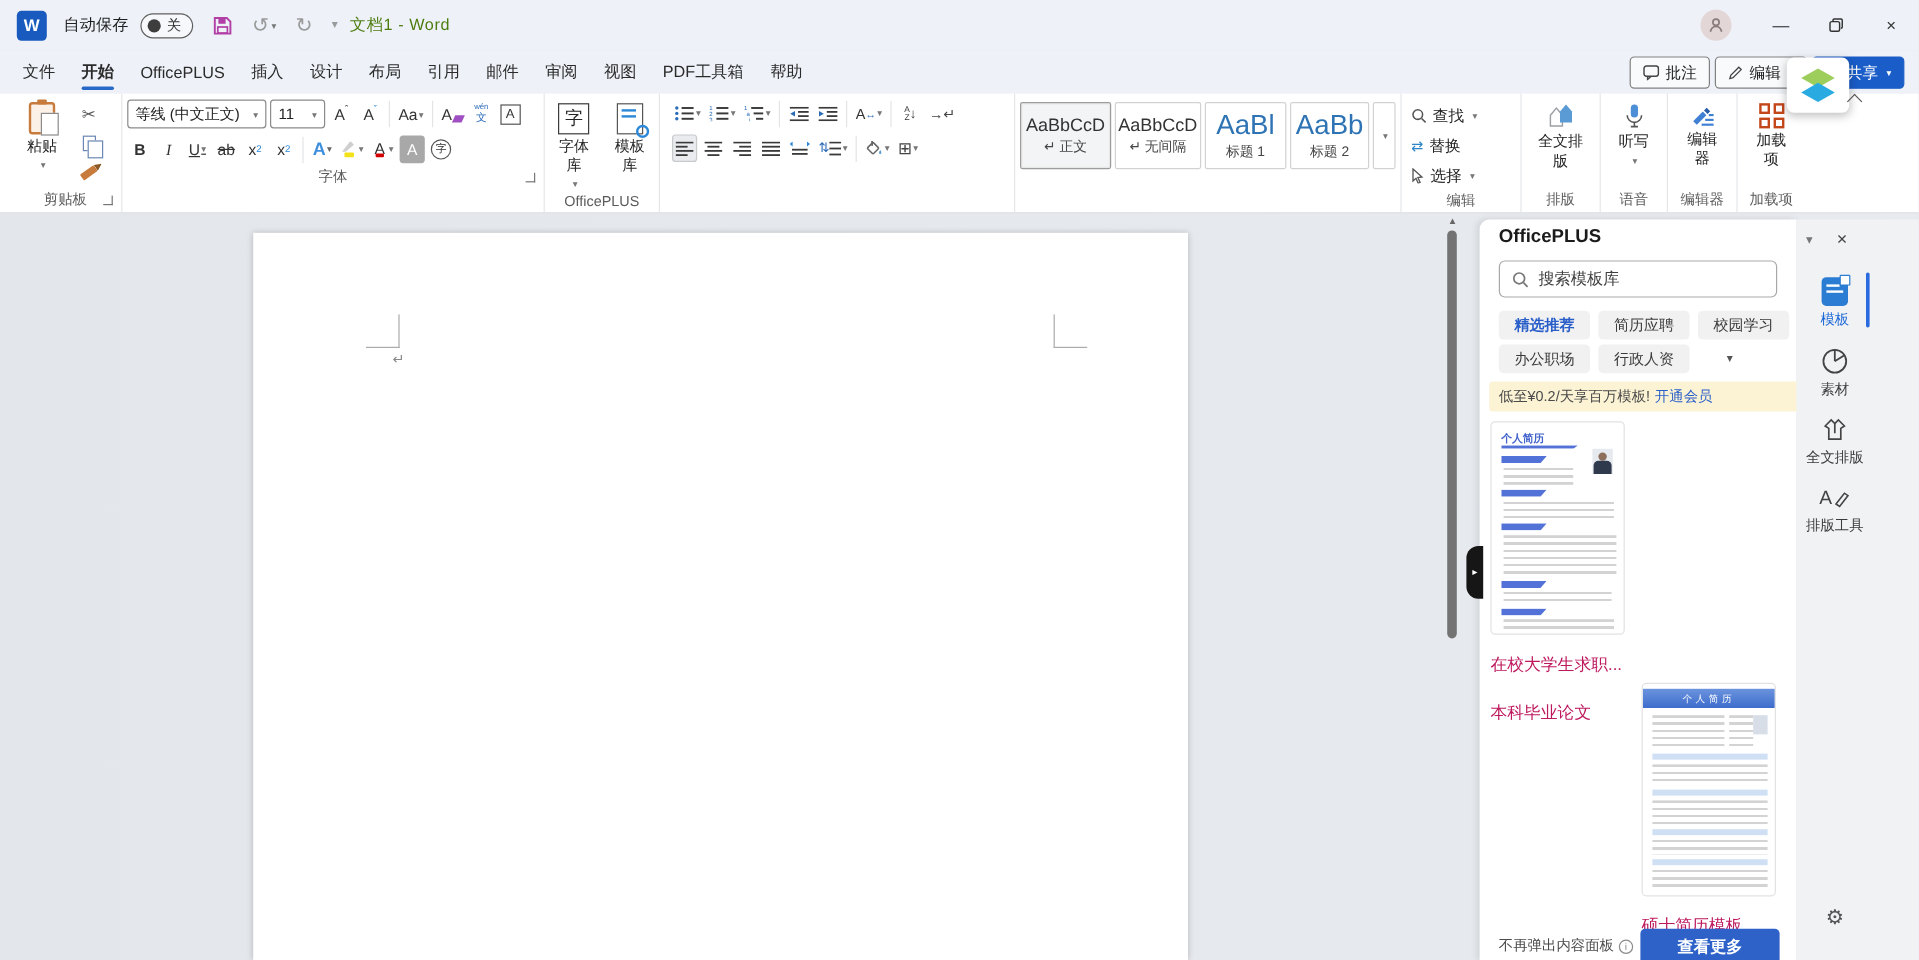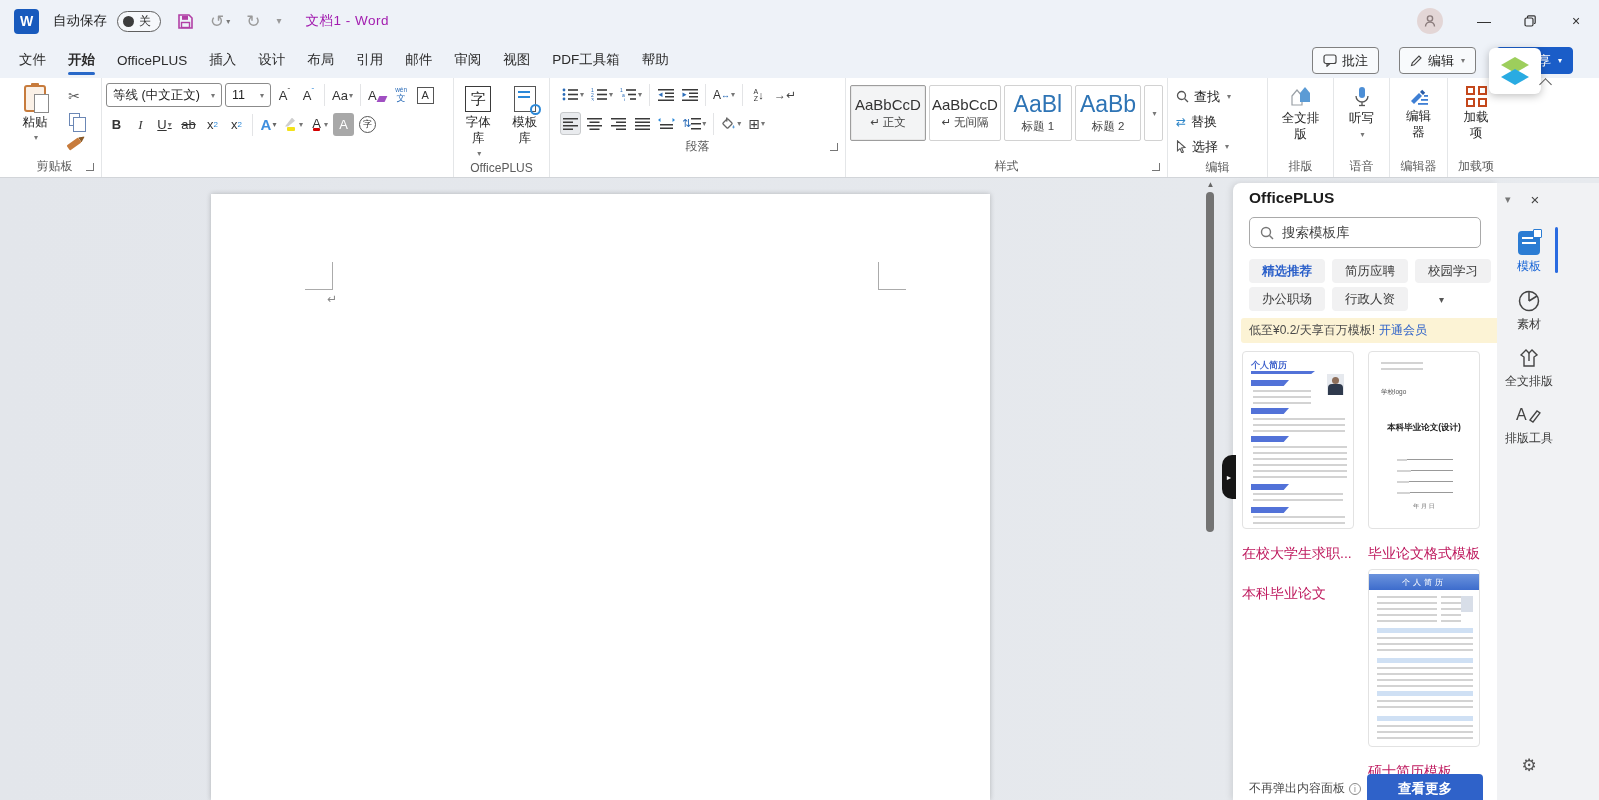--- a/index.html
+++ b/index.html
@@ -9,32 +9,32 @@
   
   .titlebar{position:absolute;left:0;top:0;width:1599px;height:42px;background:#eef2f8;display:flex;align-items:center}
   .word-logo{width:25px;height:25px;margin-left:14px;background:#185abd;border-radius:4px;color:#fff;font-weight:bold;font-size:14px;display:flex;align-items:center;justify-content:center}
   .tb-text{font-size:13.5px;color:#1f1f1f;margin-left:14px}
   .toggle{margin-left:10px;width:44px;height:21px;border:1px solid #5f5f5f;border-radius:11px;display:flex;align-items:center;padding:0 5px;gap:5px;background:#f6f8fb}
   .toggle .knob{width:11px;height:11px;border-radius:50%;background:#3d3d3d}
   .toggle .state{font-size:12px;color:#333}
   .qicon{margin-left:16px;color:#9a9a9a;font-size:17px;line-height:1}
   .floppy{width:17px;height:17px;margin-left:16px}
   .dd{font-size:8px;color:#777;margin-left:2px}
-  .doc-title{margin-left:24px;font-size:13.5px;color:#a21caf;letter-spacing:.5px}
+  .doc-title{margin-left:10px;font-size:13.5px;color:#4d7c0f;letter-spacing:.5px}
   .tb-search{position:absolute;left:613px;top:6px;width:358px;height:30px;background:#fdfdfe;border:1px solid #c6c9cd;border-radius:5px;display:flex;align-items:center;padding:0 10px;gap:8px;color:#474747}
   .winctl{position:absolute;right:0;top:0;height:42px;display:flex;align-items:center}
   .avatar{width:26px;height:26px;border-radius:50%;background:#e3d6d6;display:flex;align-items:center;justify-content:center;margin-right:18px}
   .wbtn{width:46px;height:42px;display:flex;align-items:center;justify-content:center;color:#333;font-size:14px}
 
   
   .tabrow{position:absolute;left:0;top:42px;width:1599px;height:36px;background:#eef2f8;display:flex;align-items:center;padding-left:8px}
   .tab{padding:0 11px;height:36px;display:flex;align-items:center;font-size:13.5px;color:#2b2b2b;position:relative}
   .tab.active{font-weight:bold}
   .tab.active::after{content:"";position:absolute;left:11px;right:11px;bottom:3px;height:3px;border-radius:2px;background:#2868c8}
-  .tr-actions{position:absolute;right:26px;top:47px;display:flex;gap:20px;align-items:center}
+  .tr-actions{position:absolute;right:12px;top:47px;display:flex;gap:4px;align-items:center}
   .pill-btn{height:27px;border:1px solid #808080;border-radius:4px;background:rgba(255,255,255,.6);display:flex;align-items:center;gap:5px;padding:0 10px;font-size:13px;color:#222}
   .pill-btn.share{background:#1a5dc8;border-color:#1a5dc8;color:#fff}
 
   
   .ribbon{position:absolute;left:0;top:78px;width:1599px;height:100px;background:#fff;border-bottom:1px solid #d2d5d9;display:flex;padding:0 0 0 8px}
   .grp{position:relative;border-right:1px solid #e4e6e8;display:flex;flex-direction:column;padding:5px 4px 0}
   .grp-body{flex:1;display:flex}
   .grp-label{height:22px;display:flex;align-items:center;justify-content:center;font-size:12px;color:#5b5b5b;position:relative}
   .lnch{position:absolute;right:3px;bottom:6px;width:8px;height:8px;border-right:1.2px solid #767676;border-bottom:1.2px solid #767676}
   .rowset{display:flex;flex-direction:column;justify-content:flex-start;gap:6px;width:100%}
@@ -300,20 +300,24 @@
         <div class="fb">
             <span style="position:relative;width:13px;height:17px;display:flex;align-items:flex-start;justify-content:center">A<span class="ubar" style="background:#d40000"></span></span>
             <span class="dd">▾</span>
           </div>
         <div class="fb" style="background:#a8a8a8;color:#fff">A</div>
         <div class="fb">
             <span class="circ字">字</span>
           </div>
       </div>
     </div>
+    <div class="grp-label">
+        <span>字体</span>
+        <span class="lnch"></span>
+      </div>
   </div>
 
   <div class="grp" style="width:96px">
     <div class="grp-body" style="gap:6px;justify-content:center">
       <div class="bigbtn">
         <span style="width:26px;height:26px;border:1.5px solid #3a3a3a;display:flex;align-items:center;justify-content:center;font-size:15px">字</span>
         <span>字体库</span>
         <span class="dd">▾</span>
       </div>
       <div class="bigbtn">
@@ -461,24 +465,20 @@
               <rect x="5" y="0.5" width="1.5" height="4" fill="#666"></rect>
             </svg>
             <span class="dd">▾</span>
           </div>
         <div class="fb">
             <span style="font-size:14px;color:#444">⊞</span>
             <span class="dd">▾</span>
           </div>
       </div>
     </div>
-    <div class="grp-label">
-        <span>段落</span>
-        <span class="lnch"></span>
-      </div>
   </div>
 
   <div class="grp" style="width:322px">
     <div class="grp-body" style="gap:3px;align-items:flex-start;padding-top:2px">
       <div class="stylecard sel" style="width:78px">
         <span class="st-sample">AaBbCcD</span>
         <span class="st-name">↵ 正文</span>
       </div>
       <div class="stylecard" style="width:72px">
         <span class="st-sample">AaBbCcD</span>
@@ -489,24 +489,20 @@
         <span class="st-name">标题 1</span>
       </div>
       <div class="stylecard" style="width:68px">
         <span class="st-sample hd">AaBb</span>
         <span class="st-name">标题 2</span>
       </div>
       <div class="morestrip">
           <span class="dd">▾</span>
         </div>
     </div>
-    <div class="grp-label">
-        <span>样式</span>
-        <span class="lnch"></span>
-      </div>
   </div>
 
   <div class="grp" style="width:100px">
     <div class="rowset" style="gap:2px;padding-top:2px">
       <div class="edrow">
         <svg width="13" height="13" viewBox="0 0 13 13">
             <circle cx="5.5" cy="5.5" r="4" fill="none" stroke="#555" stroke-width="1.3"></circle>
             <line x1="8.7" y1="8.7" x2="12" y2="12" stroke="#555" stroke-width="1.3"></line>
           </svg>
         <span>查找</span>
@@ -674,35 +670,20 @@
       <div class="ribbar" style="position:absolute;left:8px;top:84px"></div>
       <div class="fake" style="position:absolute;left:10px;top:94px;width:94px;height:34px"></div>
       <div class="ribbar" style="position:absolute;left:8px;top:132px"></div>
       <div class="fake" style="position:absolute;left:10px;top:141px;width:90px;height:10px"></div>
       <div class="ribbar" style="position:absolute;left:8px;top:155px"></div>
       <div class="fake" style="position:absolute;left:10px;top:164px;width:92px;height:10px"></div>
     </div>
     <div class="cap">在校大学生求职...</div>
   </div>
 
-  <div class="tpl" style="left:135px;top:168px">
-    <div class="prev">
-      <div class="fake" style="position:absolute;left:12px;top:10px;width:42px;height:10px"></div>
-      <div style="position:absolute;left:12px;top:36px;font-size:6.5px;color:#555">学校logo</div>
-      <div style="position:absolute;left:0;top:70px;width:100%;text-align:center;font-size:8.5px;color:#222;font-weight:bold">本科毕业论文(设计)</div>
-      <div style="position:absolute;left:28px;top:100px;width:56px">
-        <div style="height:8px;border-bottom:1px solid #999;margin-bottom:3px"><span class="fake" style="display:inline-block;width:10px;height:5px"></span></div>
-        <div style="height:8px;border-bottom:1px solid #999;margin-bottom:3px"><span class="fake" style="display:inline-block;width:14px;height:5px"></span></div>
-        <div style="height:8px;border-bottom:1px solid #999;margin-bottom:3px"><span class="fake" style="display:inline-block;width:12px;height:5px"></span></div>
-        <div style="height:8px;border-bottom:1px solid #999"><span class="fake" style="display:inline-block;width:13px;height:5px"></span></div>
-      </div>
-      <div style="position:absolute;left:0;top:150px;width:100%;text-align:center;font-size:6px;color:#666">年  月  日</div>
-    </div>
-    <div class="cap">毕业论文格式模板</div>
-  </div>
 
   <div class="tpl" style="left:9px;top:386px">
     <div class="cap">本科毕业论文</div>
   </div>
 
   <div class="tpl" style="left:135px;top:386px">
     <div class="prev">
       <div style="position:absolute;left:0;top:4px;width:100%;height:16px;background:linear-gradient(#6b93dd,#3d6ccc);color:#fff;font-size:8px;letter-spacing:3px;display:flex;align-items:center;justify-content:center">个人简历</div>
       <div class="fake" style="position:absolute;left:8px;top:26px;width:60px;height:26px"></div>
       <div class="fake" style="position:absolute;left:72px;top:26px;width:20px;height:26px"></div>

